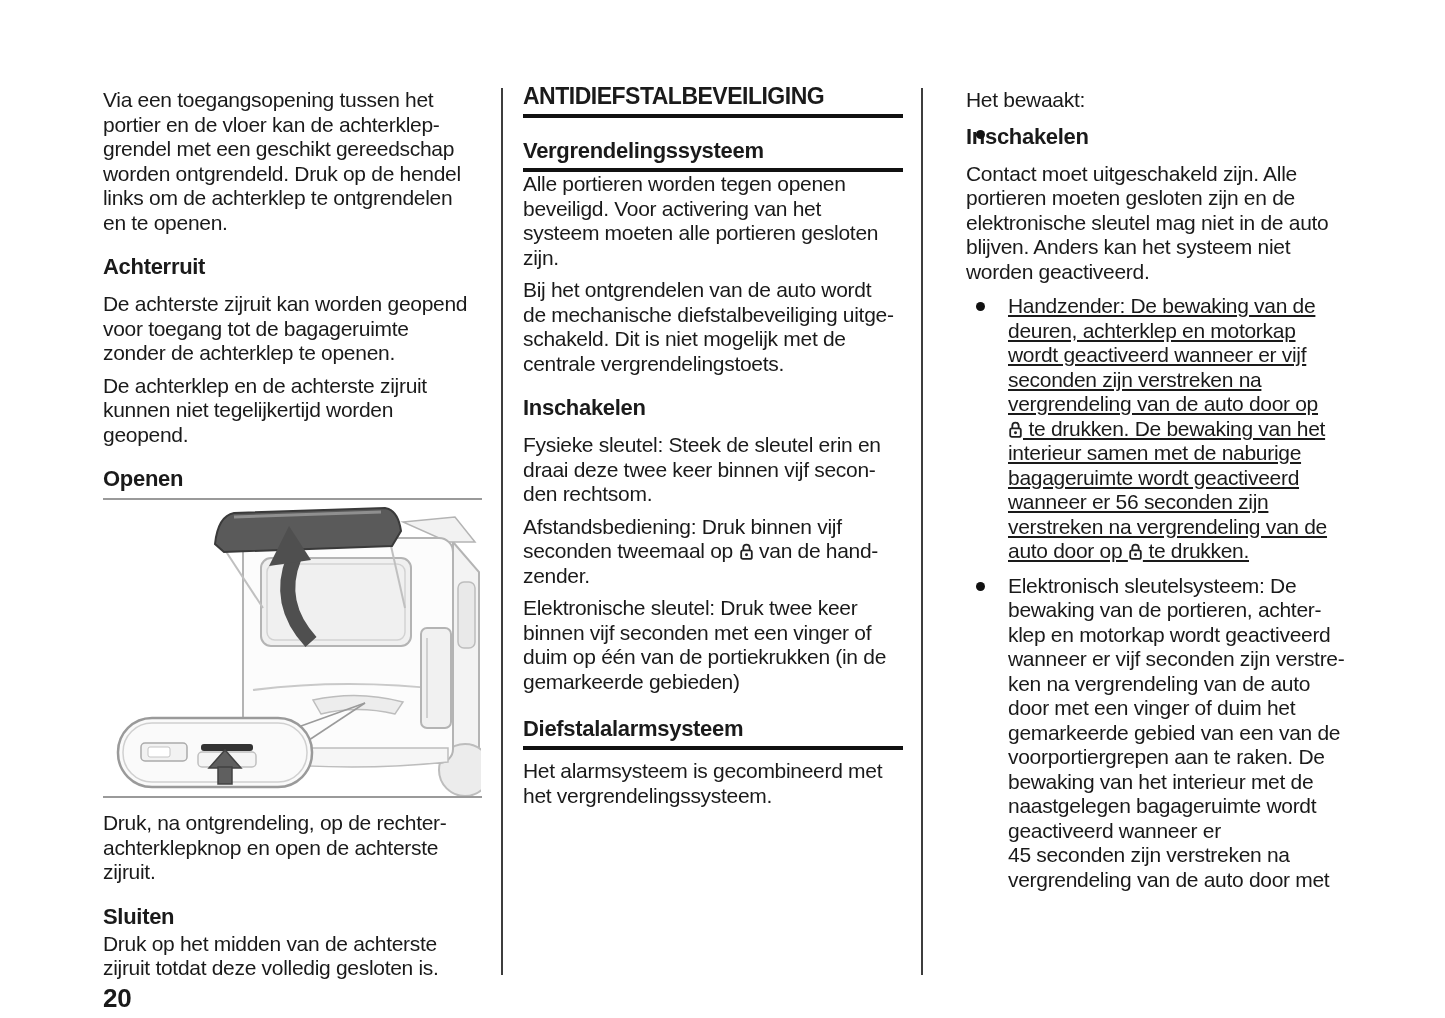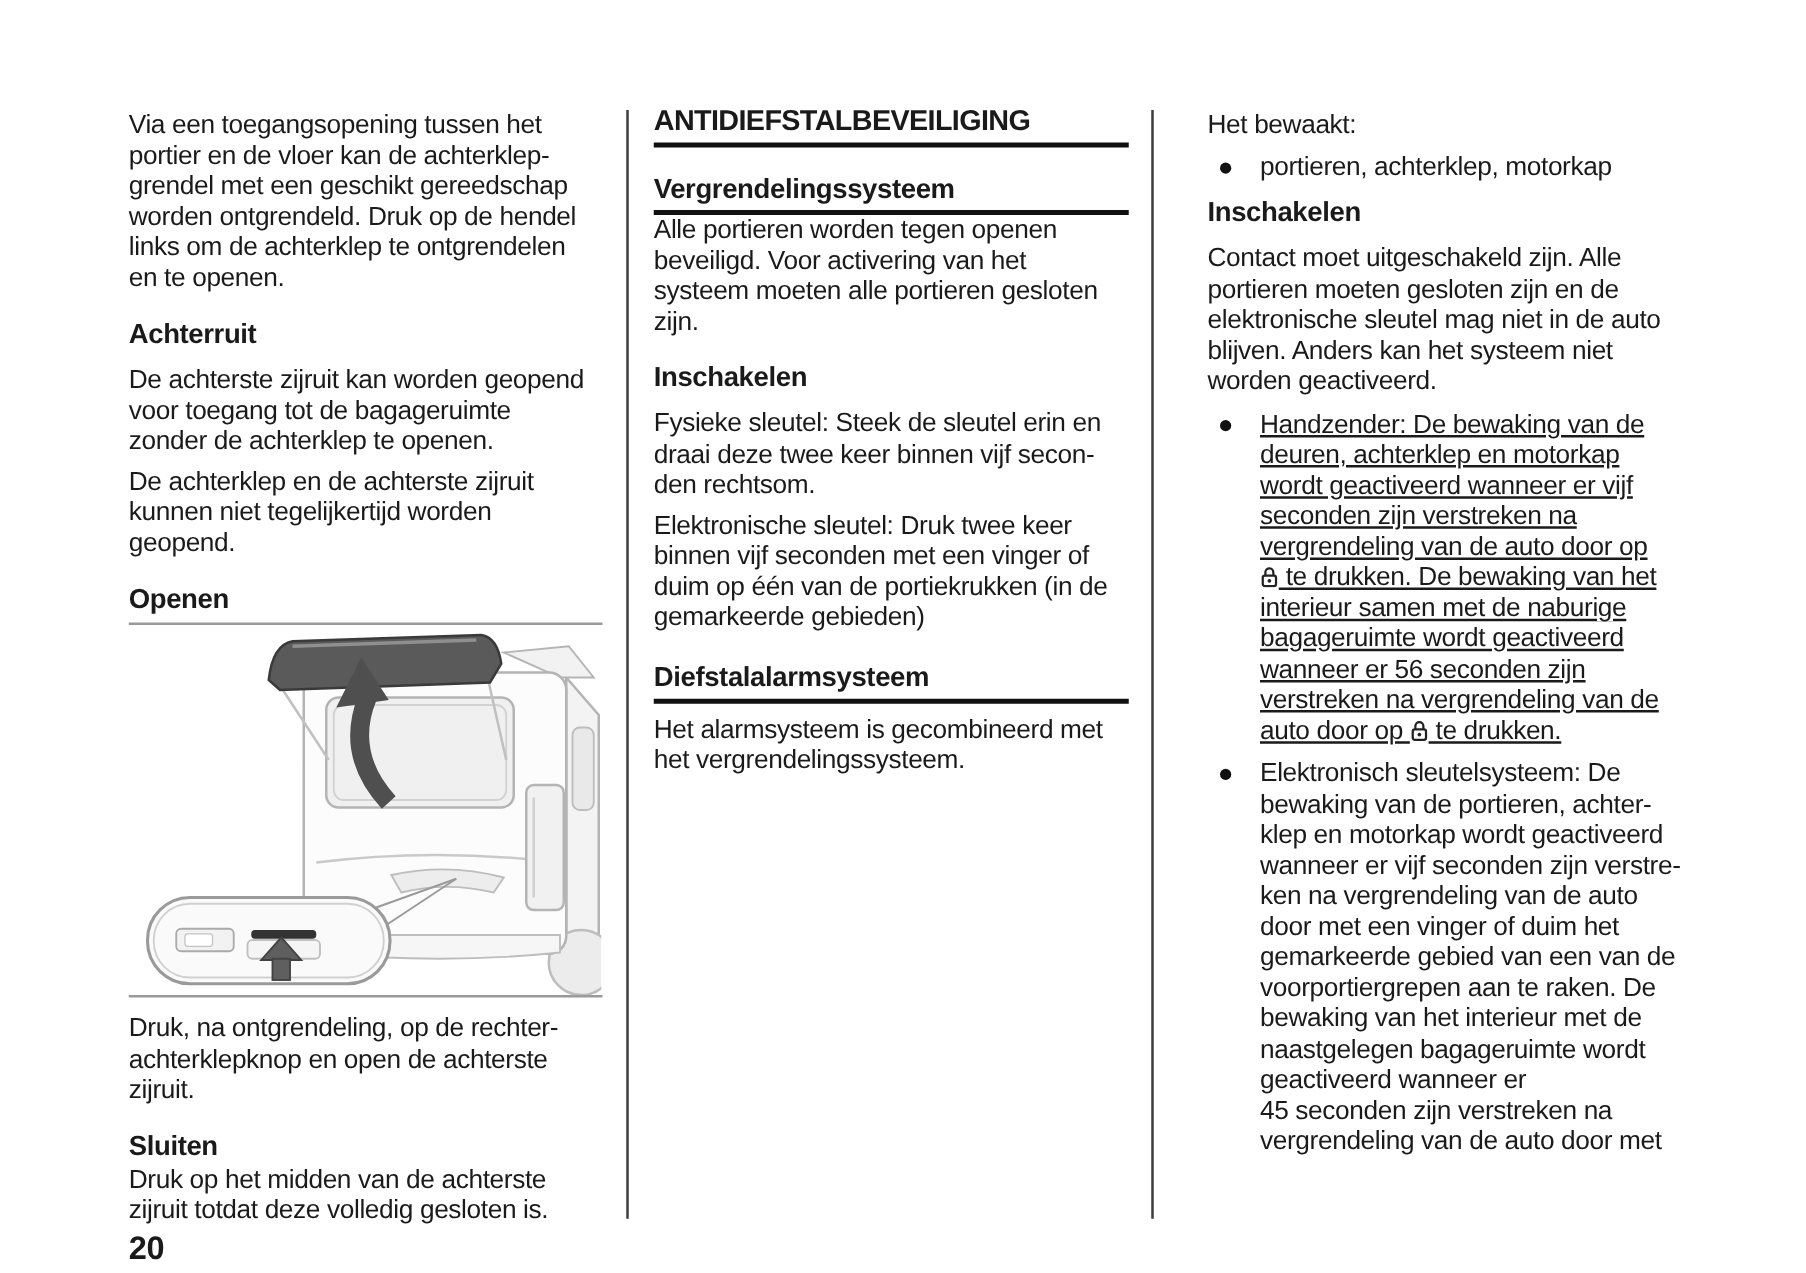--- a/index.html
+++ b/index.html
@@ -145,40 +145,50 @@
   <div class="col col2">
     <h2 class="rule-head main-head">ANTIDIEFSTALBEVEILIGING</h2>
     <div class="gap20"></div>
     <h2 class="rule-head">Vergrendelingssysteem</h2>
 
 
     <p class="body">Alle portieren worden tegen openen
 beveiligd. Voor activering van het
 systeem moeten alle portieren gesloten
 zijn.</p>
+    <p class="body">Bij het ontgrendelen van de auto wordt
+de mechanische diefstalbeveiliging uitge-
+schakeld. Dit is niet mogelijk met de
+centrale vergrendelingstoets.</p>
     <h3 class="sub">Inschakelen</h3>
     <p class="body">Fysieke sleutel: Steek de sleutel erin en
 draai deze twee keer binnen vijf secon-
 den rechtsom.</p>
+    <p class="body"><span>Afstandsbediening: Druk binnen vijf
+seconden tweemaal op </span><svg class="lock" width="15" height="17" viewBox="0 0 14 16">
+          <path d="M4 7 V4.6 a3 3 0 0 1 6 0 V7" fill="none" stroke="#222" stroke-width="1.7"></path>
+          <rect x="2" y="7" width="10" height="8" rx="1.6" fill="none" stroke="#222" stroke-width="1.7"></rect>
+          <circle cx="7" cy="11" r="1.4" fill="#222"></circle>
+        </svg><span> van de hand-
+zender.</span></p>
     <p class="body">Elektronische sleutel: Druk twee keer
 binnen vijf seconden met een vinger of
 duim op één van de portiekrukken (in de
 gemarkeerde gebieden)</p>
     <div class="gap14"></div>
     <h2 class="rule-head">Diefstalalarmsysteem</h2>
     <p class="body" style="margin-top:9px;">Het alarmsysteem is gecombineerd met
 het vergrendelingssysteem.</p>
   </div>
 
   <div class="col col3">
     <p class="body" style="margin-bottom:9px;">Het bewaakt:</p>
     <ul class="blist">
       <li>
           <span class="dot"></span>
-          <div class="btxt">portieren, achterklep, motorkap</div>
         </li>
     </ul>
     <h3 class="sub" style="margin-top:11px;">Inschakelen</h3>
     <p class="body">Contact moet uitgeschakeld zijn. Alle
 portieren moeten gesloten zijn en de
 elektronische sleutel mag niet in de auto
 blijven. Anders kan het systeem niet
 worden geactiveerd.</p>
     <ul class="blist" style="margin-top:10px;">
       <li style="margin-bottom:10px;text-decoration:underline;">

